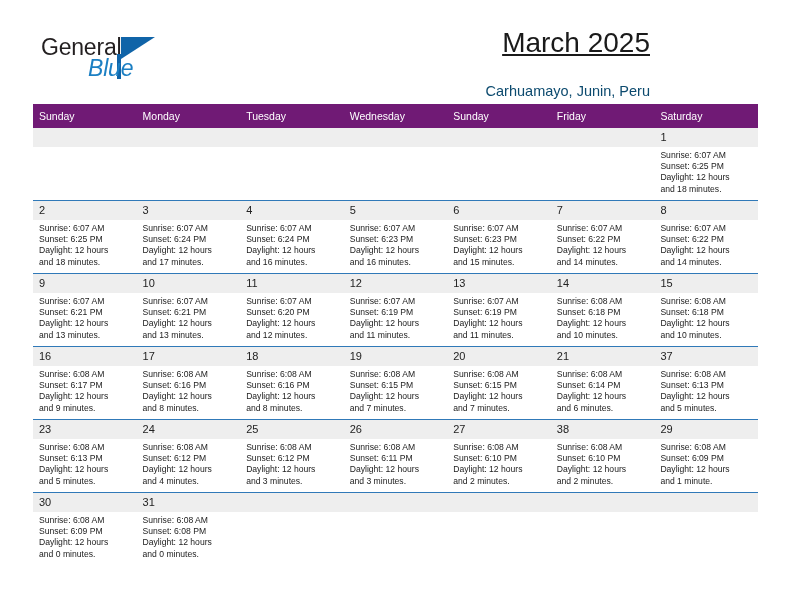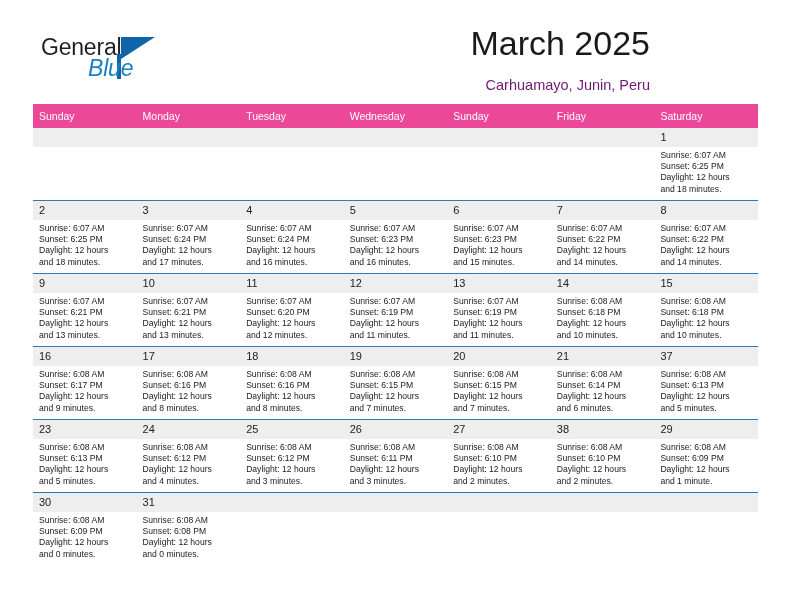--- a/index.html
+++ b/index.html
@@ -73,44 +73,45 @@
     background: #1064a8;
   }
 
   .title-block {
     position: absolute;
     right: 0;
     top: 0;
     text-align: right;
   }
   .cal-title {
-    font-size: 34px;
+    font-size: 28px;
     color: #1a1a1a;
     line-height: 30px;
     white-space: nowrap;
+    text-decoration: underline;
   }
   .cal-subtitle {
     font-size: 14.5px;
-    color: #701a75;
+    color: #0c4a6e;
     line-height: 22px;
-    margin-top: 16px;
+    margin-top: 22px;
     white-space: nowrap;
   }
 
   
   .calendar {
     position: absolute;
     left: 33px;
     top: 104px;
     width: 725px;
     border-collapse: collapse;
     table-layout: fixed;
   }
   .calendar th {
-    background: #ec4899;
+    background: #701a75;
     color: #ffffff;
     font-size: 10.5px;
     font-weight: normal;
     text-align: left;
     padding: 6px 0 6px 6px;
     height: 12px;
     border: none;
   }
   .calendar td {
     vertical-align: top;

